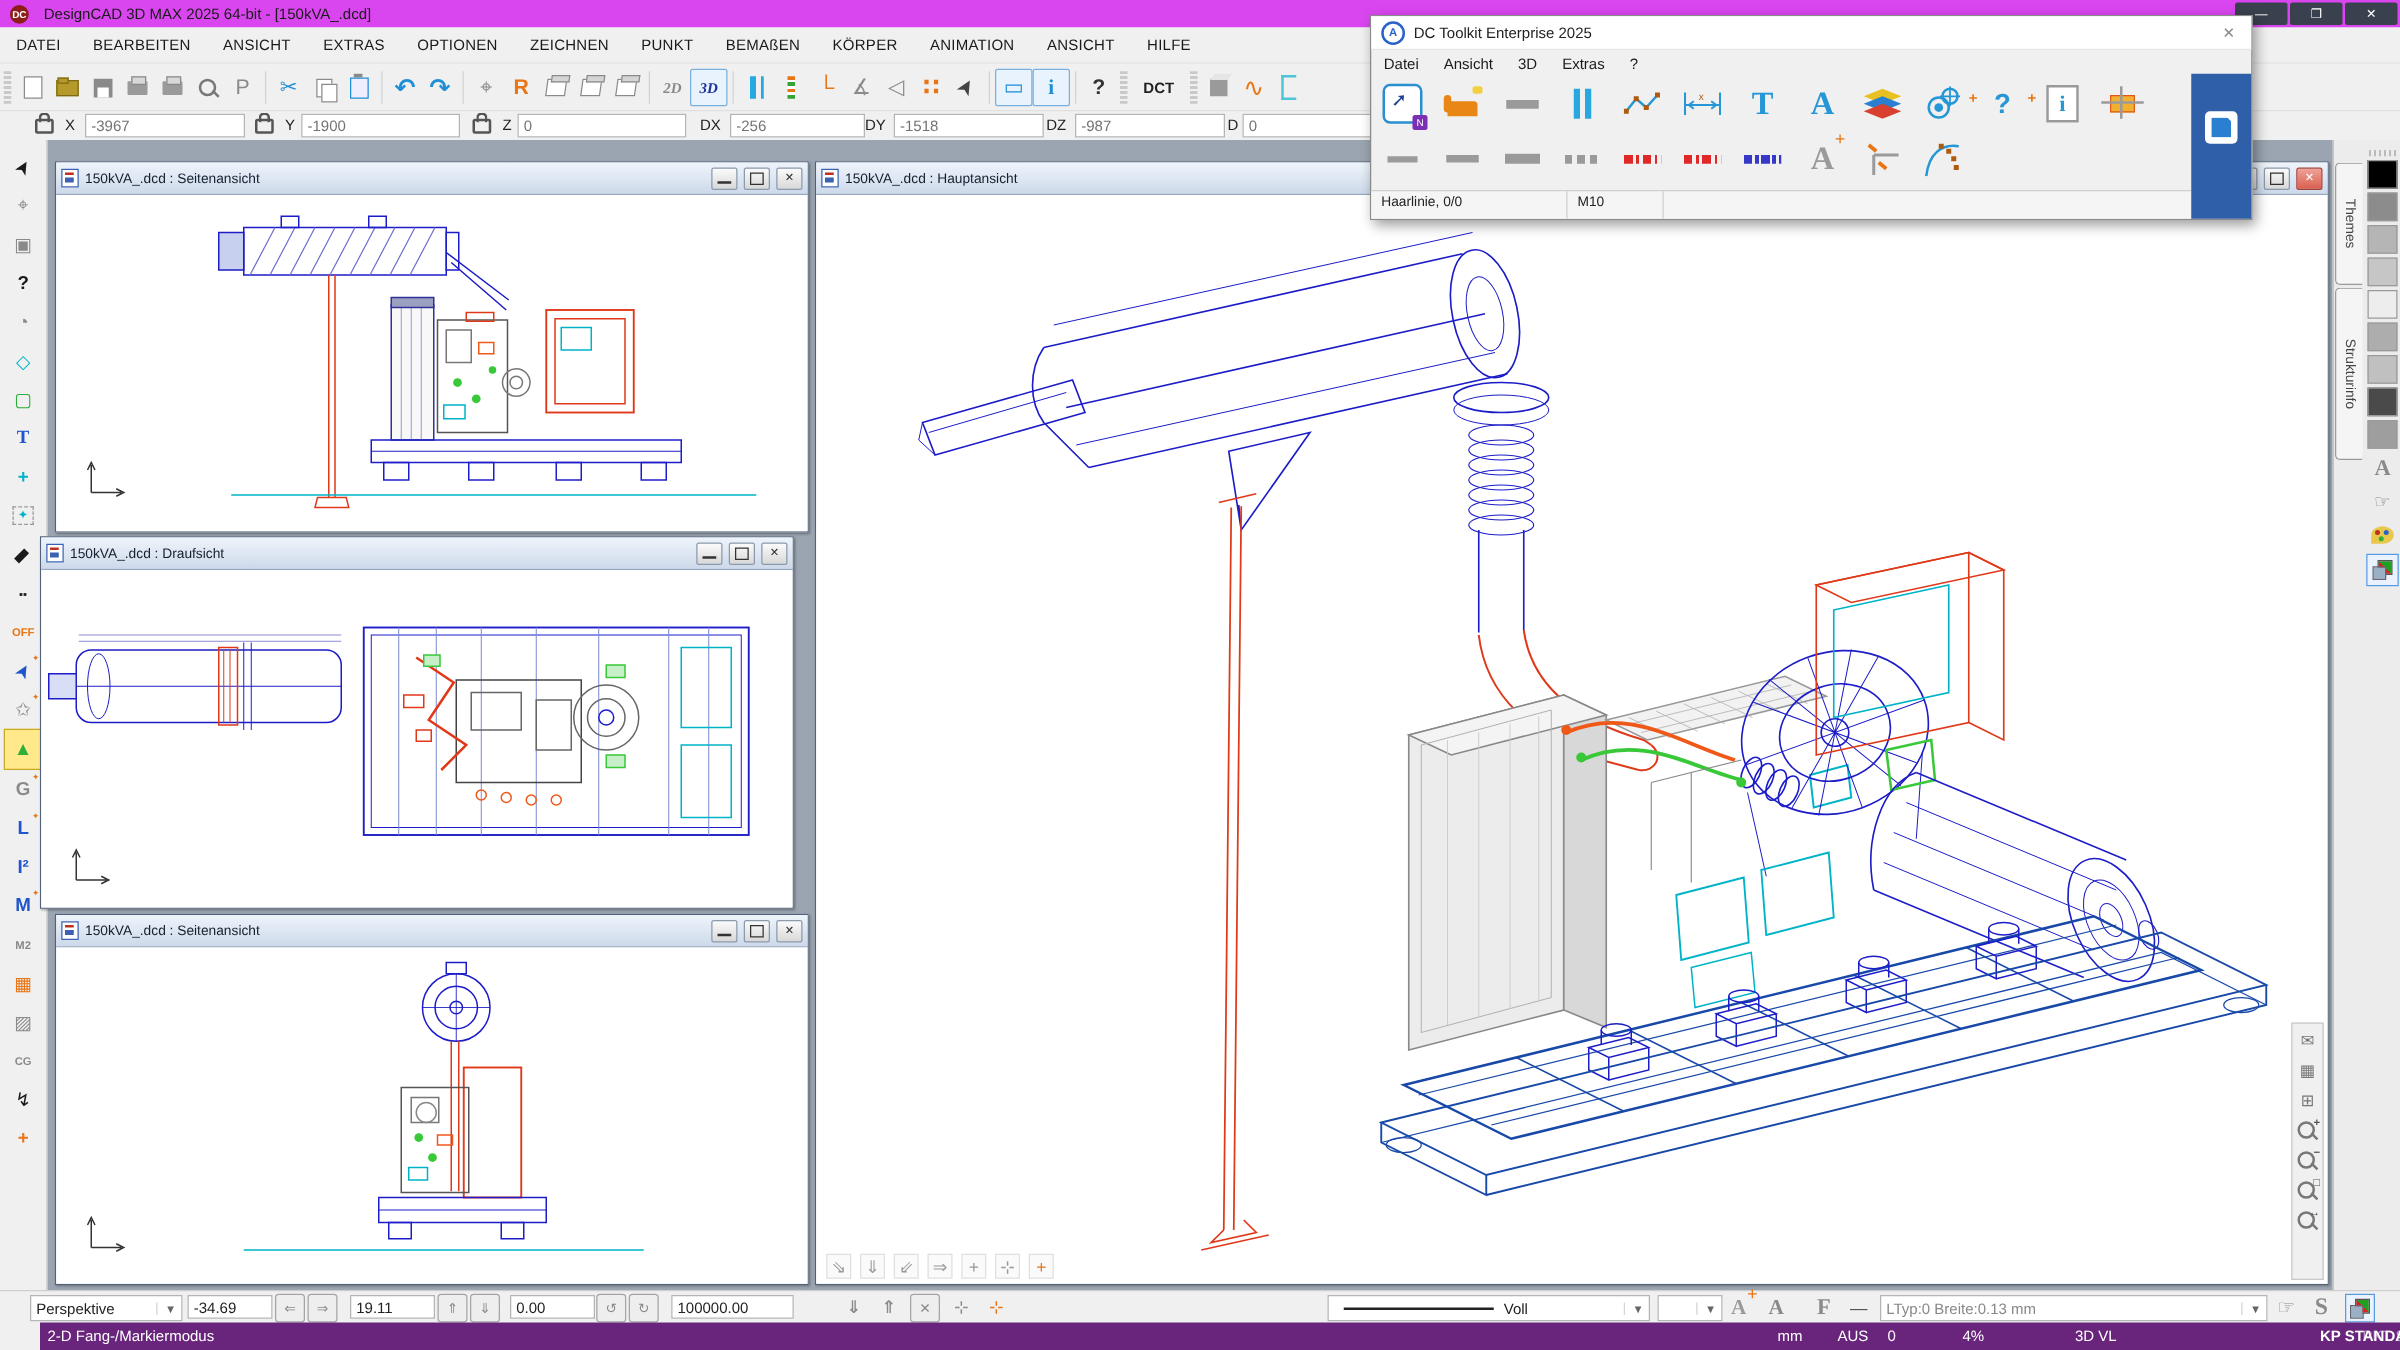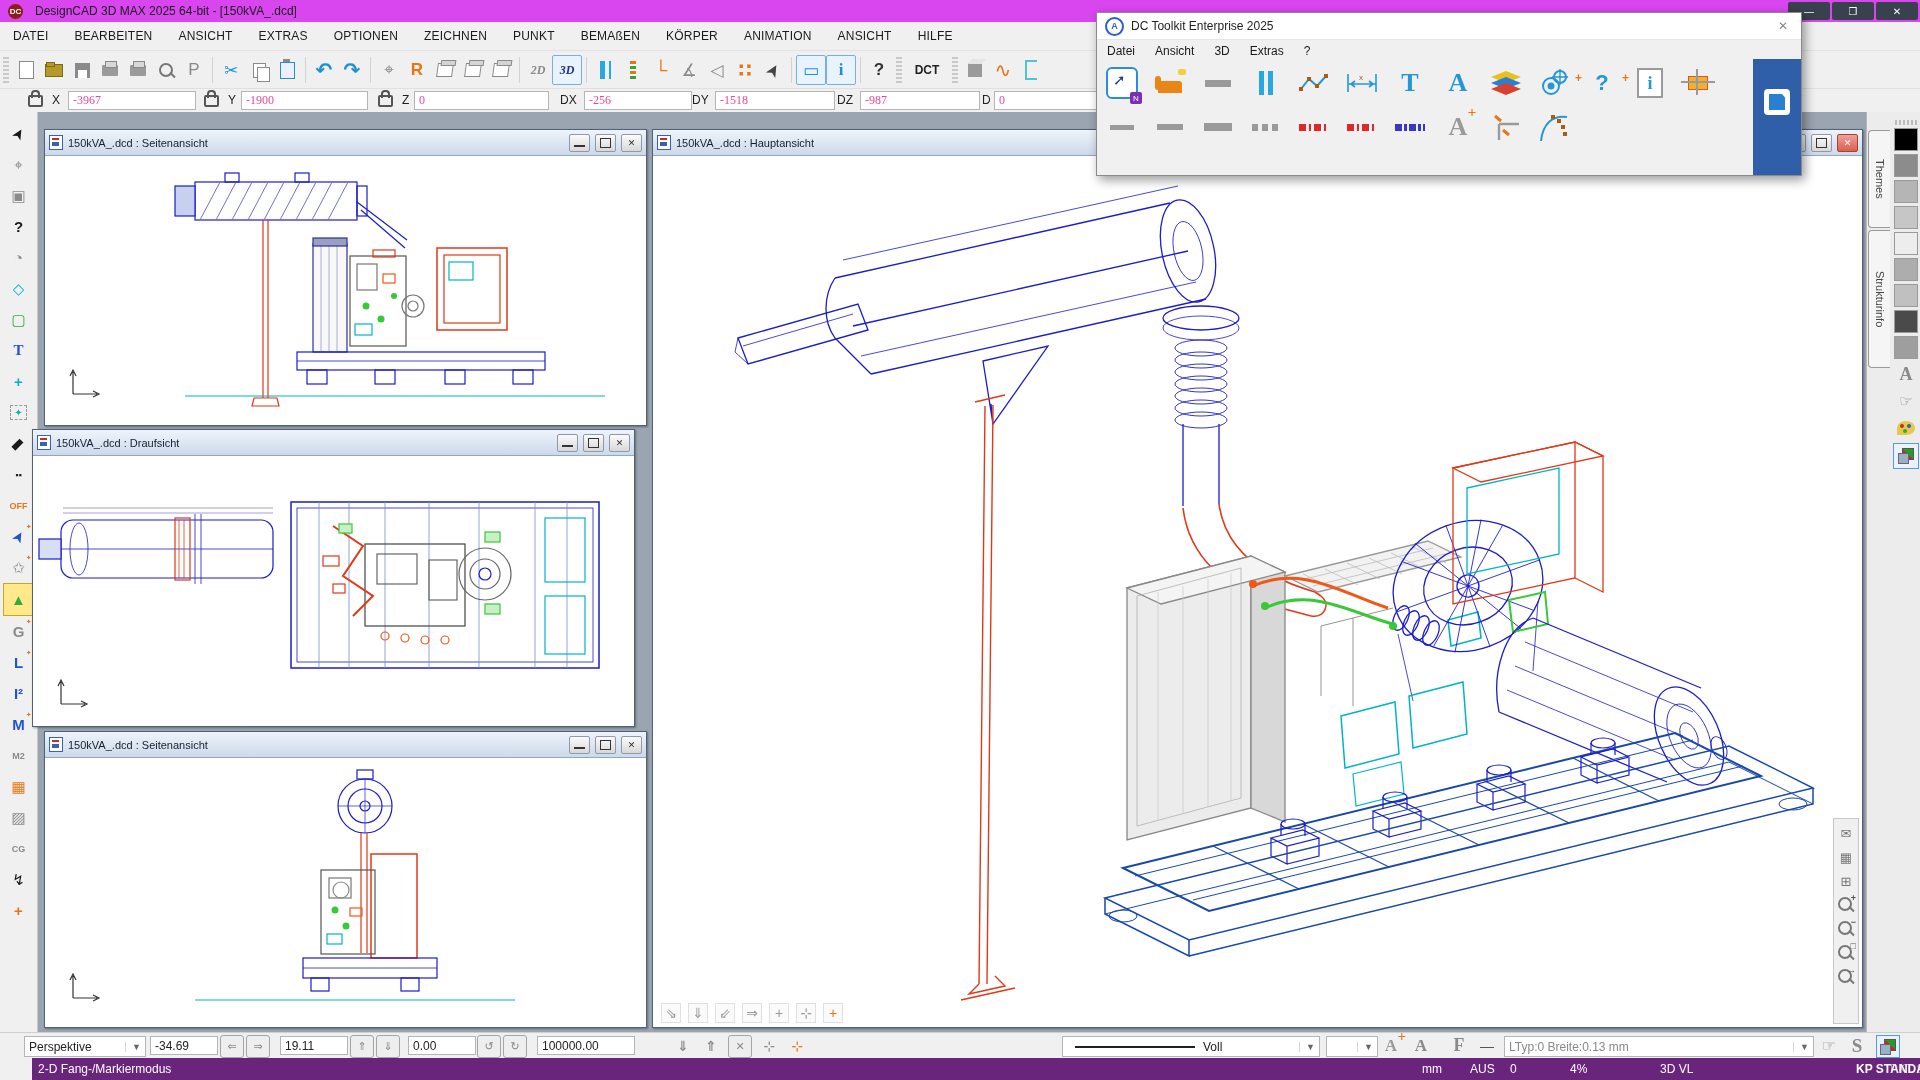--- a/index.html
+++ b/index.html
@@ -48,21 +48,21 @@
   .dots-align{width:6px;height:18px;background:repeating-linear-gradient(#e87616 0 3px,#fff 3px 5px,#36a336 5px 8px,#fff 8px 10px);}
   .dct-btn{padding:2px 8px;font-weight:bold;color:#222;font-size:12px;}
   .halfrect{width:10px;height:16px;border:2px solid #4fc3d8;border-right:none;}
 
   
   #coordbar{left:0;top:88px;width:1920px;height:24px;background:#f0f0f0;border-top:1px solid #e0e0e0;}
   .lock{position:absolute;top:6px;width:11px;height:8px;border:2px solid #555;border-radius:2px;}
   .lock::before{content:"";position:absolute;left:1px;top:-7px;width:5px;height:6px;border:2px solid #555;border-bottom:none;border-radius:4px 4px 0 0;}
   .clabel{position:absolute;top:4px;font-size:12px;color:#222;}
   .cfield{position:absolute;top:2px;height:17px;border:1px solid #b5b5b5;background:#fff;font-size:12px;
-    padding:0 4px;font-family:Liberation Serif, serif;color:#ec4899;}
+    padding:0 4px;font-family:Liberation Sans, sans-serif;color:#737373;}
 
   
   #workarea{left:0;top:112px;width:1920px;height:920px;background:#9aa5b1;}
   #lefttools{left:0;top:112px;width:38px;height:920px;background:#f0f0f0;border-right:1px solid #c8c8c8;
     display:flex;flex-direction:column;align-items:center;padding-top:6px;box-sizing:border-box;}
   .lt-item{width:30px;height:31px;display:flex;align-items:center;justify-content:center;position:relative;
     font-size:15px;color:#555;}
   .rot{display:inline-block;transform:rotate(-60deg);}
   .c-black{color:#1a1a1a!important;} .c-cyan{color:#00b4c8!important;} .c-green{color:#2fae3a!important;}
   .c-blue{color:#2255cc!important;} .c-gray{color:#8a8a8a!important;} .c-orange{color:#e87616!important;}
@@ -834,20 +834,25 @@
               <g fill="#b05a10">
                 <rect x="12" y="2" width="4" height="4"></rect>
                 <rect x="18" y="6" width="4" height="4"></rect>
                 <rect x="22" y="12" width="4" height="4"></rect>
                 <rect x="24" y="19" width="4" height="4"></rect>
               </g>
             </svg>
         </div>
       </div>
     </div>
+    <div id="tk-status">
+      <span class="tk-cell" style="width:140px;">Haarlinie, 0/0</span>
+      <span class="tk-cell" style="width:60px;">M10</span>
+      <span class="tk-cell" style="flex:1;border-right:none;"></span>
+    </div>
     <div id="tk-save">
         <span class="floppy"></span>
       </div>
   </div>
 
   <div class="abs" id="bottombar">
     <div class="bsel" style="left:24px;width:112px;">
       <span>Perspektive</span>
         <span class="arr">▼</span>
     </div>

